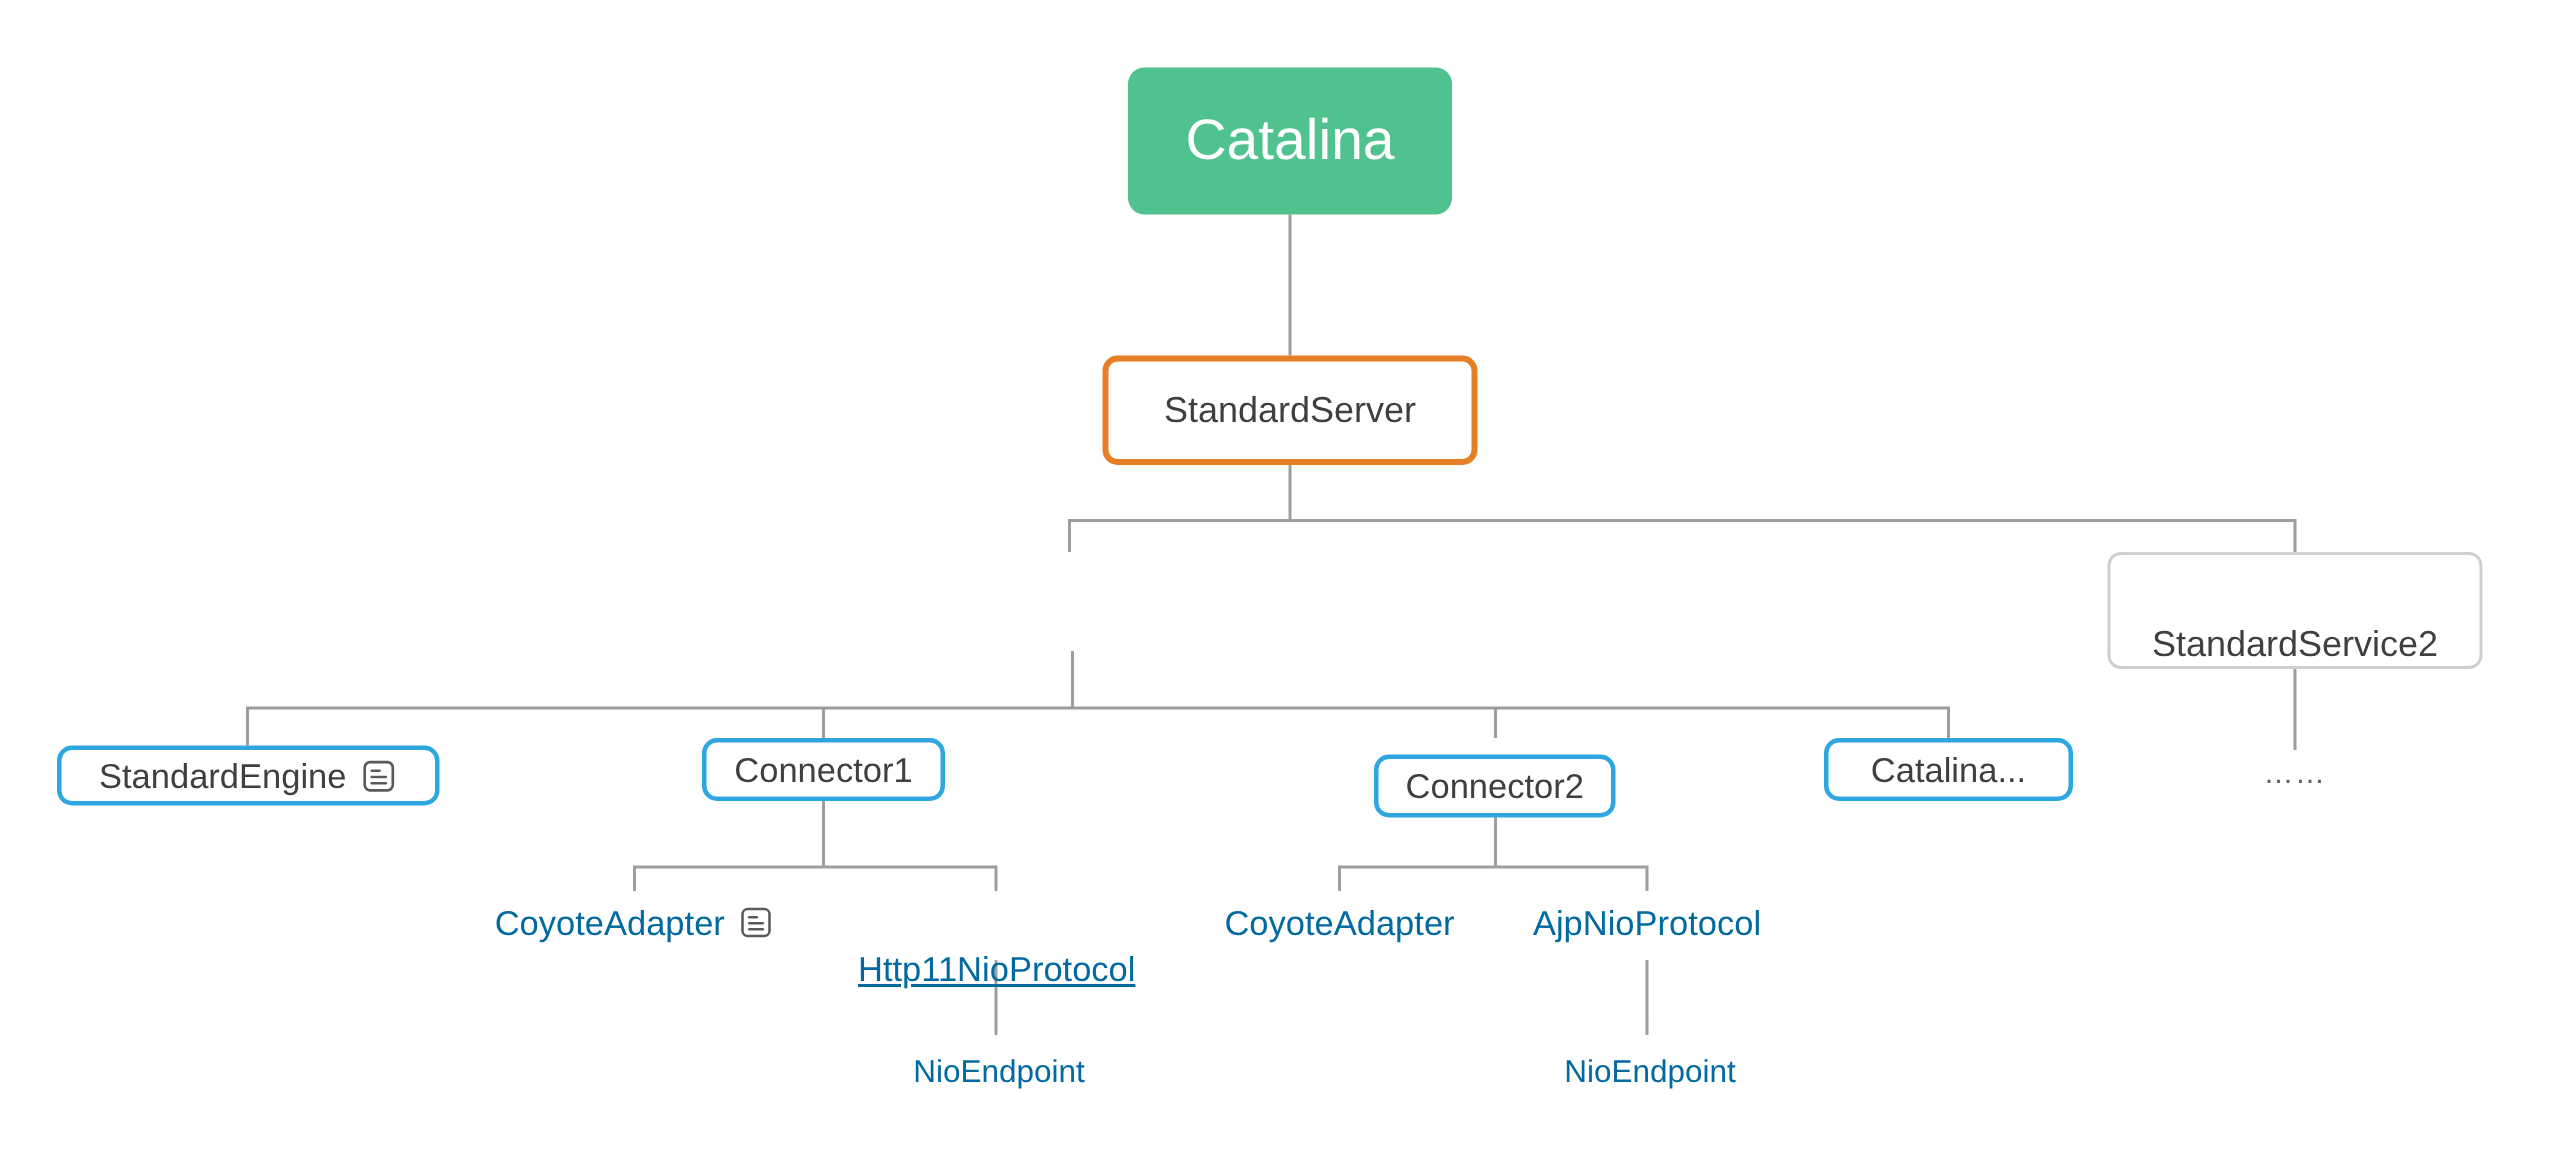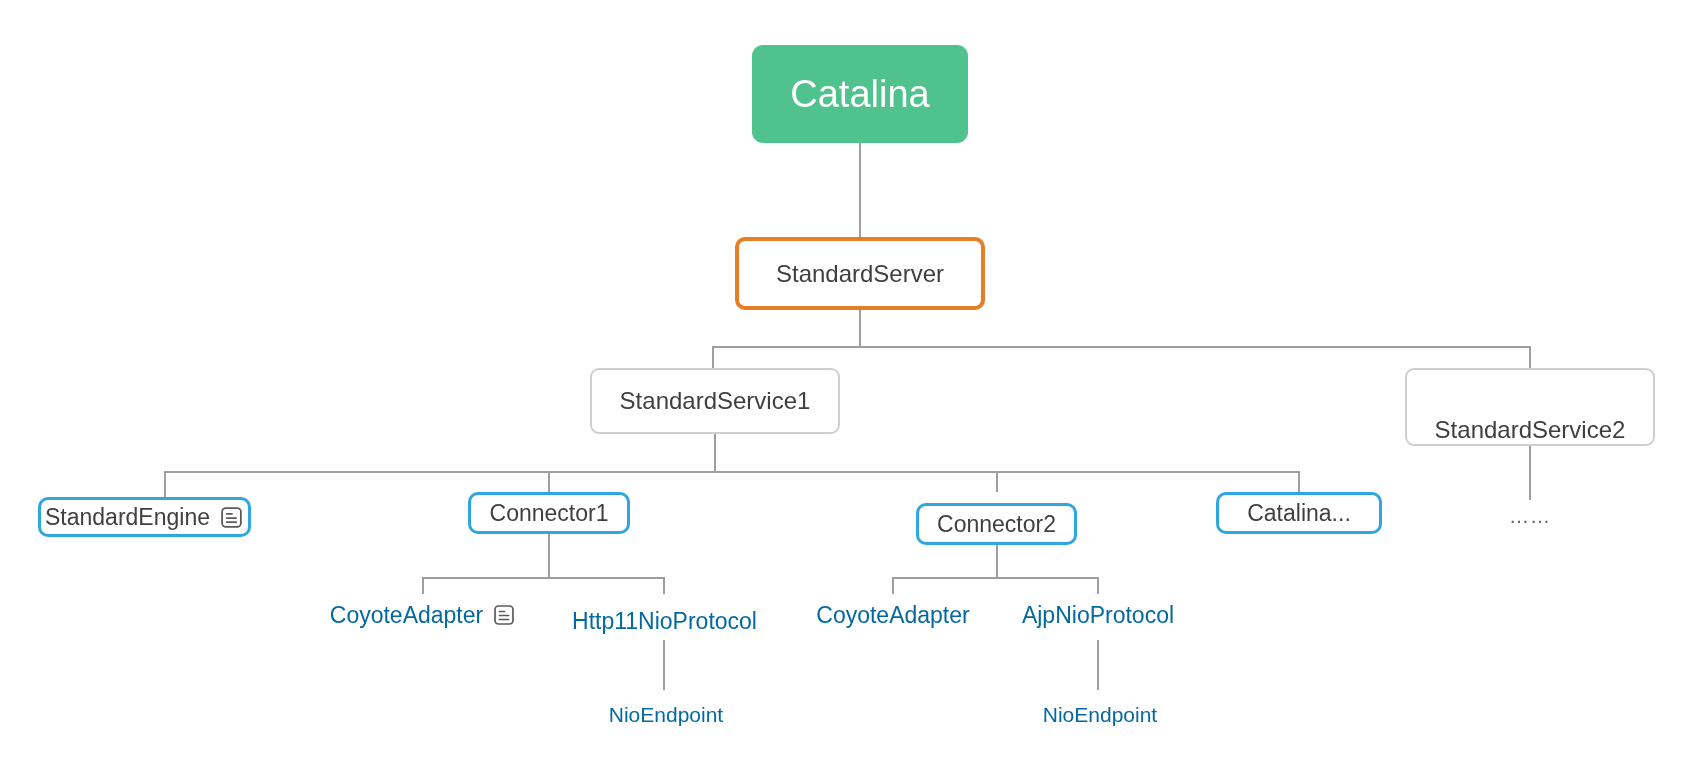--- a/index.html
+++ b/index.html
@@ -64,29 +64,26 @@
   </svg>
 
   <div class="node server-node" style="left:735px; top:237px; width:250px; height:73px;">
     <span>StandardServer</span>
   </div>
 
   <div class="node root-node" style="left:752px; top:45px; width:216px; height:98px;">
     <span>Catalina</span>
   </div>
 
-  <div class="node service-node" style="left:590px; top:368px; width:250px; height:66px;">
-    <span>StandardService1</span>
-  </div>
 
   <div class="node service-node" style="left:1405px; top:368px; width:250px; height:78px;align-items:flex-end;">
     <span>StandardService2</span>
   </div>
 
-  <div class="node blue-node" style="left:38px; top:497px; width:213px; height:40px;">
+  <div class="node blue-node" style="left:38px; top:497px; width:255px; height:40px;">
     <span>StandardEngine</span>
     <span class="note-icon">
       <svg width="25" height="25" viewBox="0 0 24 24" fill="none" stroke-width="1.7" stroke-linecap="round">
         <rect x="3" y="3" width="18" height="18" rx="3.5"></rect>
         <path d="M7.5 8.5 h5"></path>
         <path d="M7.5 12.5 h9"></path>
         <path d="M7.5 16.5 h9"></path>
       </svg>
     </span>
   </div>
@@ -112,21 +109,21 @@
     <span class="note-icon">
       <svg width="24" height="24" viewBox="0 0 24 24" fill="none" stroke-width="1.7" stroke-linecap="round">
         <rect x="3" y="3" width="18" height="18" rx="3.5"></rect>
         <path d="M7.5 8.5 h5"></path>
         <path d="M7.5 12.5 h9"></path>
         <path d="M7.5 16.5 h9"></path>
       </svg>
     </span>
   </div>
 
-  <div class="node plain-node" style="left:552px; top:604px; width:225px; height:34px;">
+  <div class="node plain-node" style="left:552px; top:629px; width:225px; height:34px;text-decoration:underline;">
     <span>Http11NioProtocol</span>
   </div>
 
   <div class="node endpoint-node" style="left:601px; top:700px; width:130px; height:30px;">
     <span>NioEndpoint</span>
   </div>
 
   <div class="node plain-node" style="left:808px; top:598px; width:170px; height:34px;">
     <span>CoyoteAdapter</span>
   </div>

